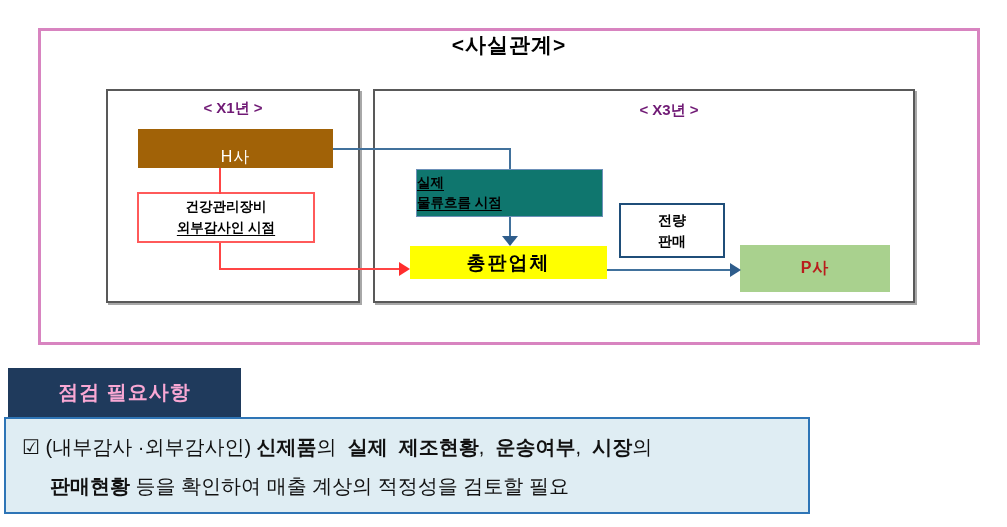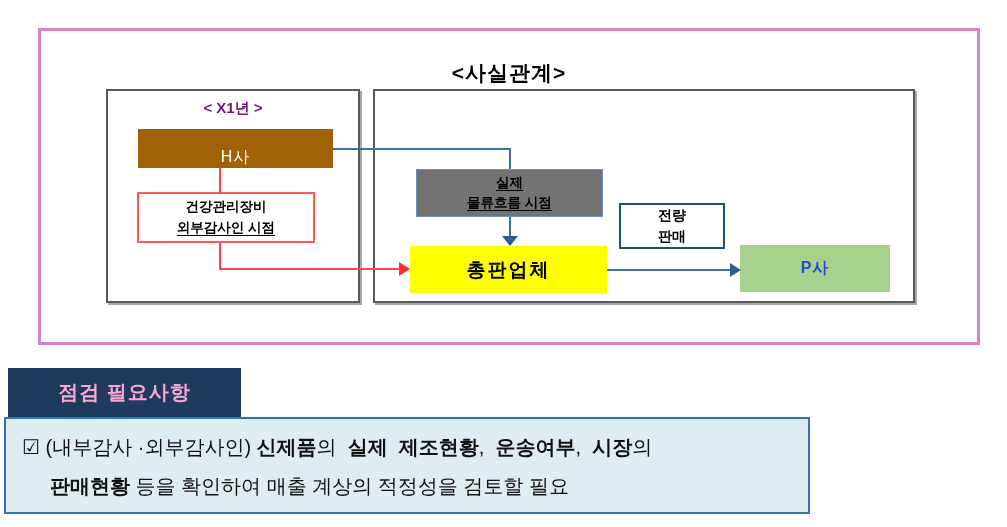--- a/index.html
+++ b/index.html
@@ -3,51 +3,51 @@
 <meta charset="utf-8">
 <style>
   * { margin:0; padding:0; box-sizing:border-box; }
   body { background:#ffffff; font-family:"Liberation Sans","DejaVu Sans",sans-serif; }
   .canvas { position:relative; width:1007px; height:527px; background:#ffffff; overflow:hidden; }
 
   
   .pink-frame { position:absolute; left:38px; top:28px; width:942px; height:317px;
                 border:3px solid #D884C0; background:#ffffff; }
   .main-title { position:absolute; left:38px; top:31px; width:942px; text-align:center;
-                font-size:21px; font-weight:bold; color:#000; letter-spacing:1px;margin-top:28px; }
+                font-size:21px; font-weight:bold; color:#000; letter-spacing:1px; }
 
   
   .panel { position:absolute; border:2px solid #595959; background:#ffffff;
            box-shadow:2px 2px 0 #a8a8a8; }
   .panel-x1 { left:106px; top:89px; width:254px; height:214px; }
   .panel-x3 { left:373px; top:89px; width:542px; height:214px; }
   .year-label { position:absolute; font-size:15px; font-weight:bold; color:#701a75; text-align:center; }
   .x1-label { left:106px; top:99px; width:254px; }
   .x3-label { left:398px; top:101px; width:542px; }
 
   
   .h-box { position:absolute; left:138px; top:129px; width:195px; height:39px;
            background:#a16207; color:#ffffff; font-size:16px; font-weight:normal;
            display:flex; align-items:flex-end; justify-content:center; letter-spacing:1px; }
   .note-red { position:absolute; left:137px; top:192px; width:178px; height:51px;
               border:2px solid #FF5A5A; background:#ffffff; display:flex; flex-direction:column;
               align-items:center; justify-content:center; font-size:13.5px; font-weight:bold; line-height:1.5; }
   .logistics-box { position:absolute; left:416px; top:169px; width:187px; height:48px;
-              border:1.5px solid #6C90B8; background:#737373; display:flex; flex-direction:column;
-              align-items:center; justify-content:center; font-size:13.5px; font-weight:bold; line-height:1.5; }
+              border:1.5px solid #6C90B8; background:#0f766e; display:flex; flex-direction:column;
+              justify-content:center; font-size:13.5px; font-weight:bold; line-height:1.5; }
   .logistics-box .u, .note-red .u { text-decoration:underline; text-underline-offset:3px; }
-  .yellow-box { position:absolute; left:410px; top:246px; width:197px; height:47px;
+  .yellow-box { position:absolute; left:410px; top:246px; width:197px; height:33px;
               background:#FFFF00; display:flex; align-items:center; justify-content:center;
               font-size:19px; font-weight:bold; letter-spacing:2px; color:#000; }
-  .sale-box { position:absolute; left:619px; top:203px; width:106px; height:46px;
+  .sale-box { position:absolute; left:619px; top:203px; width:106px; height:55px;
               border:2px solid #1F4E79; background:#ffffff; display:flex; flex-direction:column;
               align-items:center; justify-content:center; font-size:14px; font-weight:bold; line-height:1.5; }
   .green-box { position:absolute; left:740px; top:245px; width:150px; height:47px;
               background:#A9D18E; display:flex; align-items:center; justify-content:center;
-              font-size:16px; font-weight:bold; letter-spacing:1px; color:#1d4ed8; }
+              font-size:16px; font-weight:bold; letter-spacing:1px; color:#b91c1c; }
 
   
   .line { position:absolute; }
   .red-v1 { left:219px; top:168px; width:2px; height:26px; background:#FF4545; }
   .red-v2 { left:219px; top:243px; width:2px; height:27px; background:#FF4545; }
   .red-h1 { left:219px; top:268px; width:182px; height:2px; background:#FF4545; }
   .red-arrow-right { left:399px; top:262px; width:0; height:0;
       border-top:7px solid transparent; border-bottom:7px solid transparent; border-left:11px solid #FF2D2D; }
   .blue-h1 { left:333px; top:148px; width:178px; height:2px; background:#41719C; }
   .blue-v1 { left:509px; top:148px; width:2px; height:21px; background:#41719C; }
@@ -74,20 +74,21 @@
 
 <div class="canvas">
 
   <div class="pink-frame"></div>
   <div class="main-title">&lt;사실관계&gt;</div>
 
   <div class="panel panel-x1"></div>
   <div class="year-label x1-label">&lt; X1년 &gt;</div>
 
   <div class="panel panel-x3"></div>
+  <div class="year-label x3-label">&lt; X3년 &gt;</div>
 
   <div class="h-box">
     <span>H사</span>
   </div>
 
   <div class="note-red">
     <span>건강관리장비</span>
     <span class="u">외부감사인 시점</span>
   </div>
 

